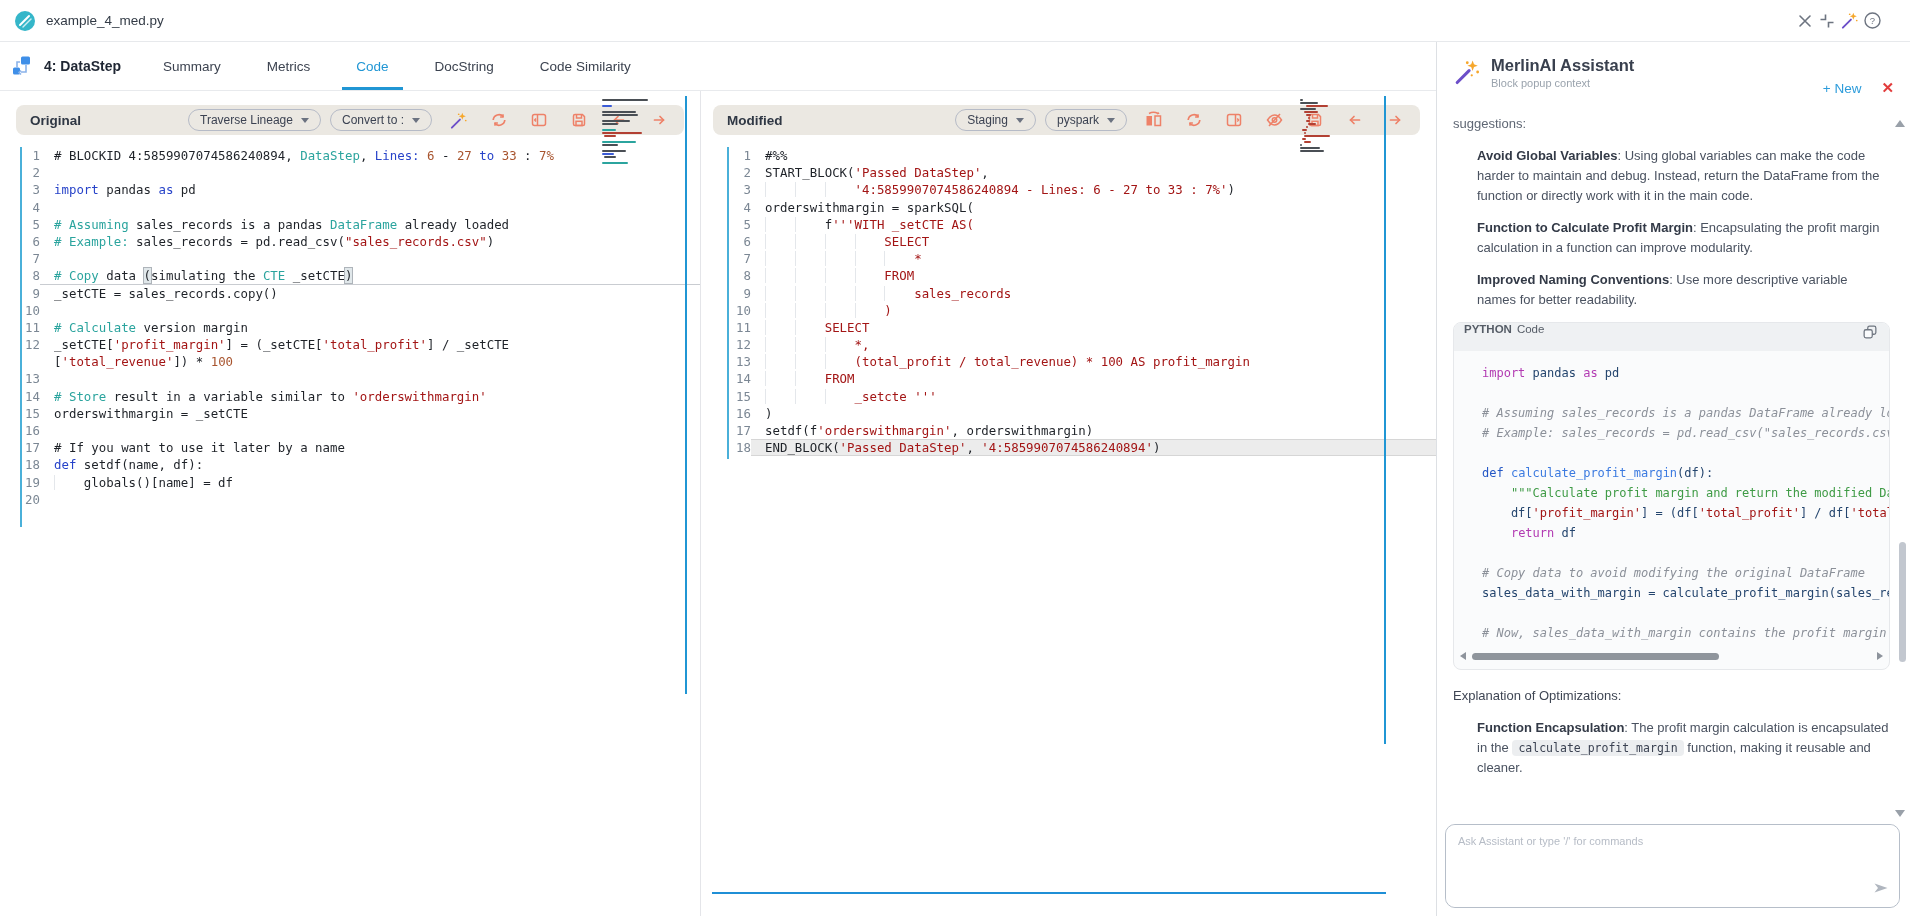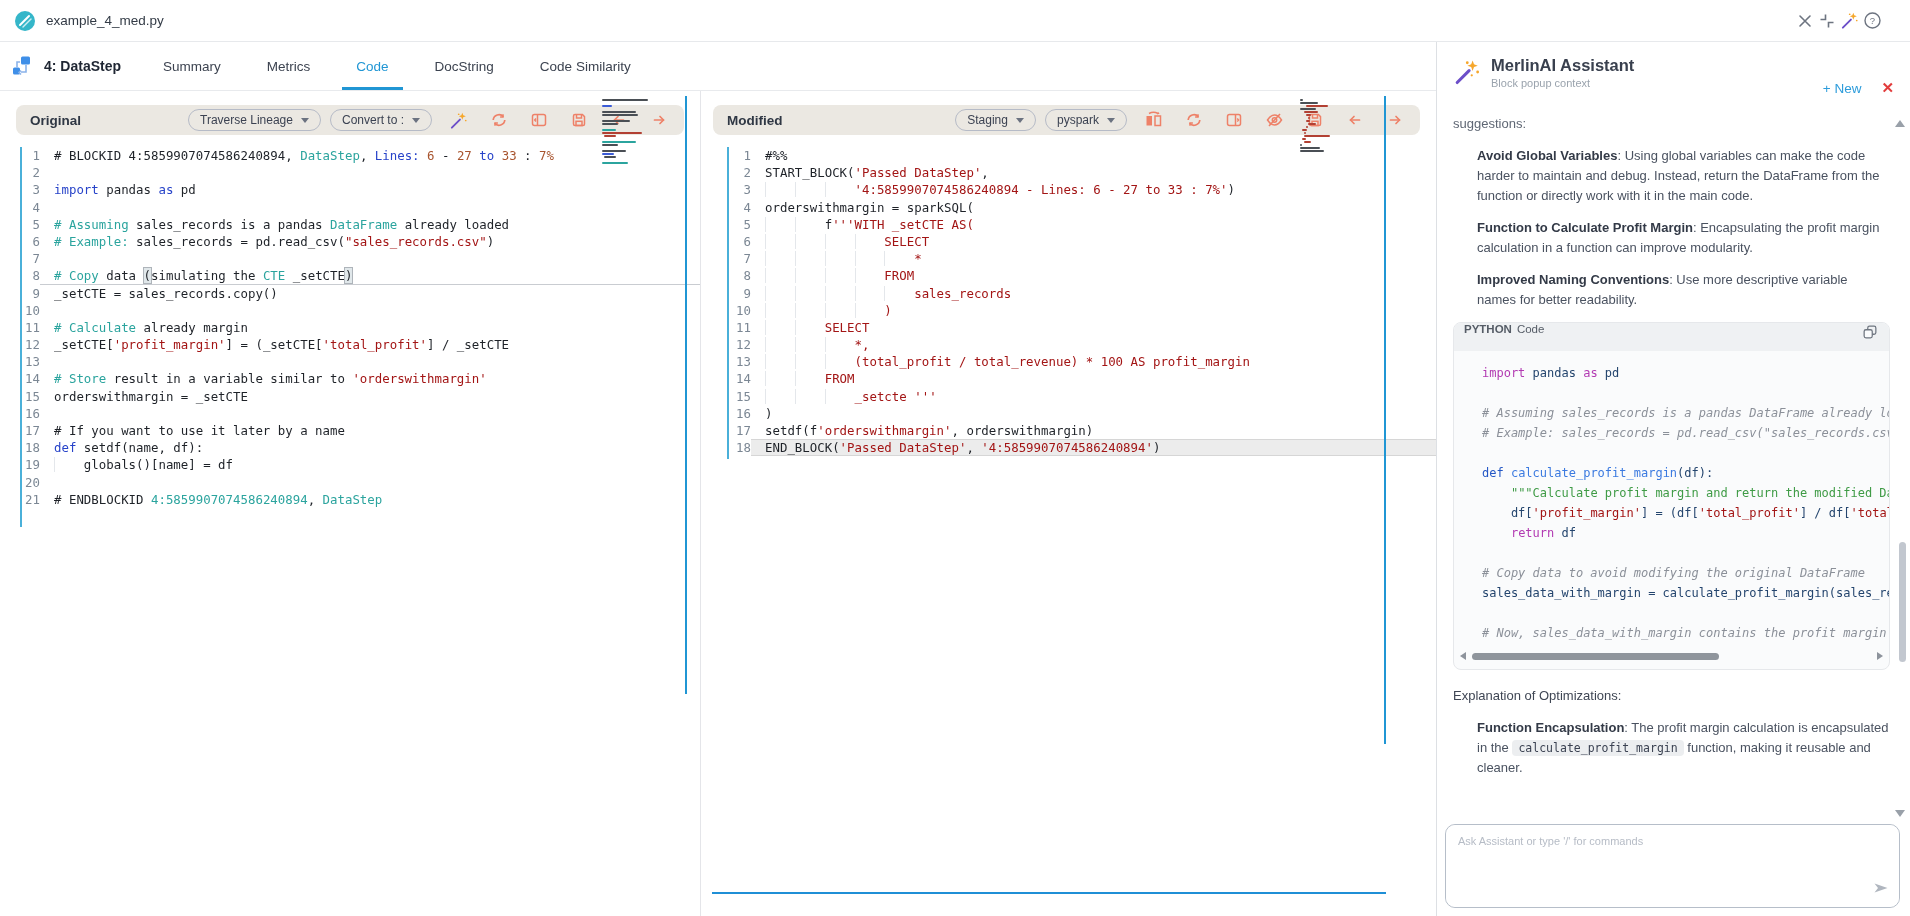--- a/index.html
+++ b/index.html
@@ -263,31 +263,31 @@
               <div class="code-row"><span class="ln">1</span><span class="cl"><span class="t-d"># BLOCKID 4:5859907074586240894, </span><span class="t-c">DataStep</span><span class="t-d">, </span><span class="t-k">Lines:</span><span class="t-d"> </span><span class="t-n">6</span><span class="t-d"> - </span><span class="t-n">27</span><span class="t-d"> </span><span class="t-k">to</span><span class="t-d"> </span><span class="t-n">33</span><span class="t-d"> : </span><span class="t-n">7%</span></span></div>
               <div class="code-row"><span class="ln">2</span><span class="cl">&nbsp;</span></div>
               <div class="code-row"><span class="ln">3</span><span class="cl"><span class="t-k">import</span><span class="t-d"> pandas </span><span class="t-k">as</span><span class="t-d"> pd</span></span></div>
               <div class="code-row"><span class="ln">4</span><span class="cl">&nbsp;</span></div>
               <div class="code-row"><span class="ln">5</span><span class="cl"><span class="t-c"># Assuming</span><span class="t-d"> sales_records is a pandas </span><span class="t-c">DataFrame</span><span class="t-d"> already loaded</span></span></div>
               <div class="code-row"><span class="ln">6</span><span class="cl"><span class="t-c"># Example:</span><span class="t-d"> sales_records = pd.read_csv(</span><span class="t-s">"sales_records.csv"</span><span class="t-d">)</span></span></div>
               <div class="code-row"><span class="ln">7</span><span class="cl">&nbsp;</span></div>
               <div class="code-row u"><span class="ln">8</span><span class="cl"><span class="t-c"># Copy</span><span class="t-d"> data </span><span class="t-bm">(</span><span class="t-d">simulating the </span><span class="t-c">CTE</span><span class="t-d"> _setCTE</span><span class="t-bm">)</span></span></div>
               <div class="code-row"><span class="ln">9</span><span class="cl"><span class="t-d">_setCTE = sales_records.copy()</span></span></div>
               <div class="code-row"><span class="ln">10</span><span class="cl">&nbsp;</span></div>
-              <div class="code-row"><span class="ln">11</span><span class="cl"><span class="t-c"># Calculate</span><span class="t-d"> already margin</span></span></div>
+              <div class="code-row"><span class="ln">11</span><span class="cl"><span class="t-c"># Calculate</span><span class="t-d"> version margin</span></span></div>
               <div class="code-row"><span class="ln">12</span><span class="cl"><span class="t-d">_setCTE[</span><span class="t-s">'profit_margin'</span><span class="t-d">] = (_setCTE[</span><span class="t-s">'total_profit'</span><span class="t-d">] / _setCTE</span></span></div>
+              <div class="code-row"><span class="ln"></span><span class="cl"><span class="t-d">[</span><span class="t-s">'total_revenue'</span><span class="t-d">]) * </span><span class="t-n">100</span></span></div>
               <div class="code-row"><span class="ln">13</span><span class="cl">&nbsp;</span></div>
               <div class="code-row"><span class="ln">14</span><span class="cl"><span class="t-c"># Store</span><span class="t-d"> result in a variable similar to </span><span class="t-s">'orderswithmargin'</span></span></div>
               <div class="code-row"><span class="ln">15</span><span class="cl"><span class="t-d">orderswithmargin = _setCTE</span></span></div>
               <div class="code-row"><span class="ln">16</span><span class="cl">&nbsp;</span></div>
               <div class="code-row"><span class="ln">17</span><span class="cl"><span class="t-d"># If you want to use it later by a name</span></span></div>
               <div class="code-row"><span class="ln">18</span><span class="cl"><span class="t-k">def</span><span class="t-d"> setdf(name, df):</span></span></div>
               <div class="code-row"><span class="ln">19</span><span class="cl"><span class="t-i">    </span><span class="t-d">globals()[name] = df</span></span></div>
               <div class="code-row"><span class="ln">20</span><span class="cl">&nbsp;</span></div>
-              <div class="code-row"><span class="ln">21</span><span class="cl"><span class="t-d"># ENDBLOCKID </span><span class="t-c">4:5859907074586240894</span><span class="t-d">, </span><span class="t-c">DataStep</span></span></div>
             </div>
           <div class="minimap" id="mm-left">
               <div class="mm-d" style="margin-left: 0px; width: 46px;"></div>
               <div class="mm-d" style="margin-left: 0px; width: 0px;"></div>
               <div class="mm-k" style="margin-left: 0px; width: 10px;"></div>
               <div class="mm-d" style="margin-left: 0px; width: 0px;"></div>
               <div class="mm-d" style="margin-left: 0px; width: 34px;"></div>
               <div class="mm-d" style="margin-left: 0px; width: 36px;"></div>
               <div class="mm-d" style="margin-left: 0px; width: 0px;"></div>
               <div class="mm-d" style="margin-left: 0px; width: 28px;"></div>

